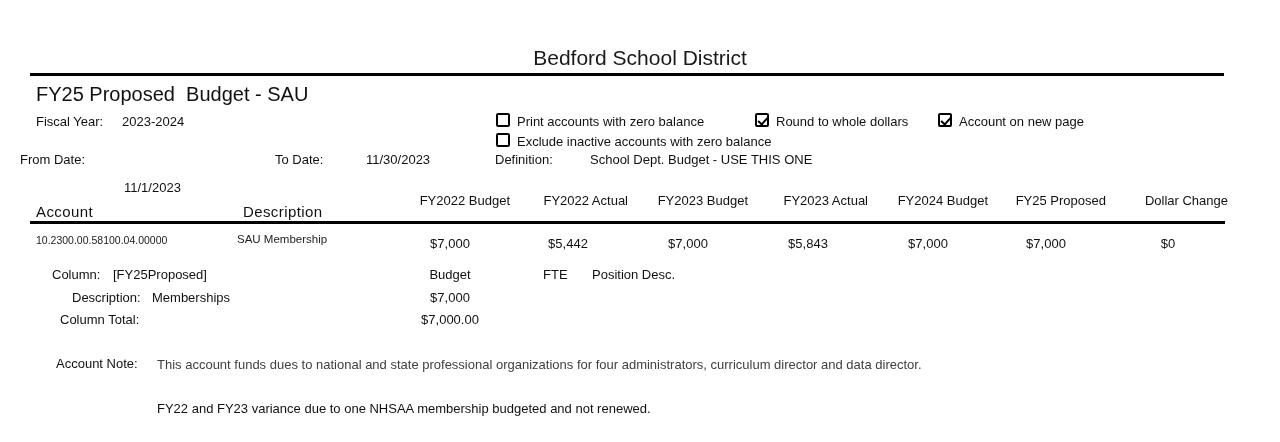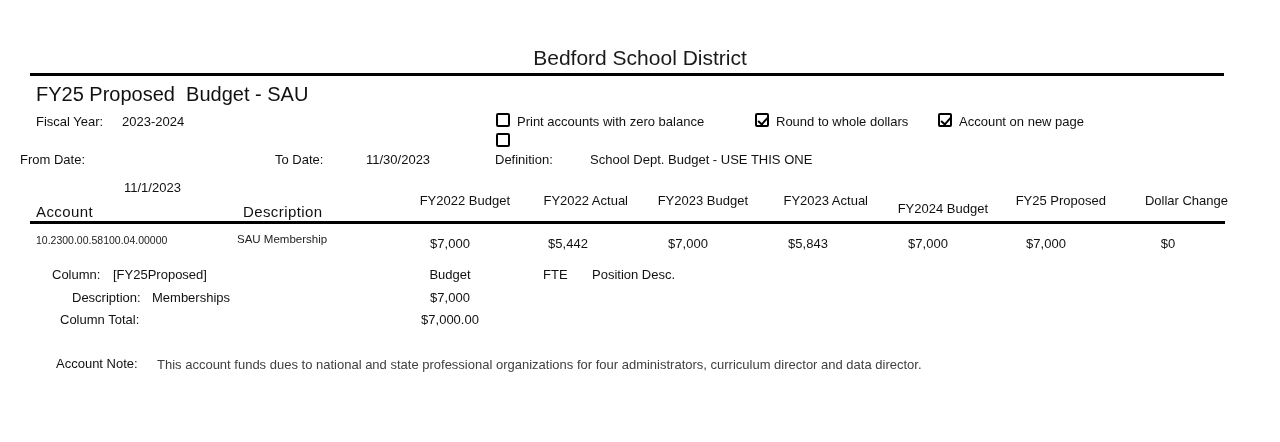--- a/index.html
+++ b/index.html
@@ -85,35 +85,36 @@
   <div class="checkbox" style="left:496px; top:113px;"></div>
   <div class="abs lbl" style="left:517px; top:114px;">Print accounts with zero balance</div>
 
   <div class="checkbox checked" style="left:755px; top:113px;"></div>
   <div class="abs lbl" style="left:776px; top:114px;">Round to whole dollars</div>
 
   <div class="checkbox checked" style="left:938px; top:113px;"></div>
   <div class="abs lbl" style="left:959px; top:114px;">Account on new page</div>
 
   <div class="checkbox" style="left:496px; top:133px;"></div>
+  <div class="abs lbl" style="left:517px; top:134px;">Exclude inactive accounts with zero balance</div>
 
   <div class="abs lbl" style="left:20px; top:152px;">From Date:</div>
   <div class="abs lbl" style="left:124px; top:164px;margin-top:16px;">11/1/2023</div>
   <div class="abs lbl" style="left:275px; top:152px;">To Date:</div>
   <div class="abs lbl" style="left:366px; top:152px;">11/30/2023</div>
   <div class="abs lbl" style="left:495px; top:152px;">Definition:</div>
   <div class="abs lbl" style="left:590px; top:152px;">School Dept. Budget - USE THIS ONE</div>
 
   <div class="abs th-txt" style="left:36px;  top:203px;">Account</div>
   <div class="abs th-txt" style="left:243px; top:203px;">Description</div>
   <div class="abs th-num" style="left:390px;  top:193px;">FY2022 Budget</div>
   <div class="abs th-num" style="left:508px;  top:193px;">FY2022 Actual</div>
   <div class="abs th-num" style="left:628px;  top:193px;">FY2023 Budget</div>
   <div class="abs th-num" style="left:748px;  top:193px;">FY2023 Actual</div>
-  <div class="abs th-num" style="left:868px;  top:193px;margin-top:8px;">FY2024 Budget</div>
+  <div class="abs th-num" style="left:868px;  top:193px;">FY2024 Budget</div>
   <div class="abs th-num" style="left:986px;  top:193px;">FY25 Proposed</div>
   <div class="abs th-num" style="left:1108px; top:193px;">Dollar Change</div>
 
   <div class="rule rule-table"></div>
 
   <div class="abs acct-num" style="left:36px;  top:234px;">10.2300.00.58100.04.00000</div>
   <div class="abs acct-desc" style="left:237px; top:233px;">SAU Membership</div>
   <div class="abs amt" style="left:390px;  top:236px;">$7,000</div>
   <div class="abs amt" style="left:508px;  top:236px;">$5,442</div>
   <div class="abs amt" style="left:628px;  top:236px;">$7,000</div>
@@ -130,14 +131,15 @@
 
   <div class="abs lbl" style="left:72px;  top:290px;">Description:</div>
   <div class="abs lbl" style="left:152px; top:290px;">Memberships</div>
   <div class="abs amt" style="left:390px; top:290px;">$7,000</div>
 
   <div class="abs lbl" style="left:60px;  top:312px;">Column Total:</div>
   <div class="abs amt" style="left:390px; top:312px;">$7,000.00</div>
 
   <div class="abs lbl" style="left:56px; top:356px;">Account Note:</div>
   <div class="note-para" style="left:157px; top:356px;">This account funds dues to national and state professional organizations for four administrators, curriculum director and data director.</div>
+  <div class="abs lbl" style="left:157px; top:401px;">FY22 and FY23 variance due to one NHSAA membership budgeted and not renewed.</div>
 
 </div>
 
 </body></html>

